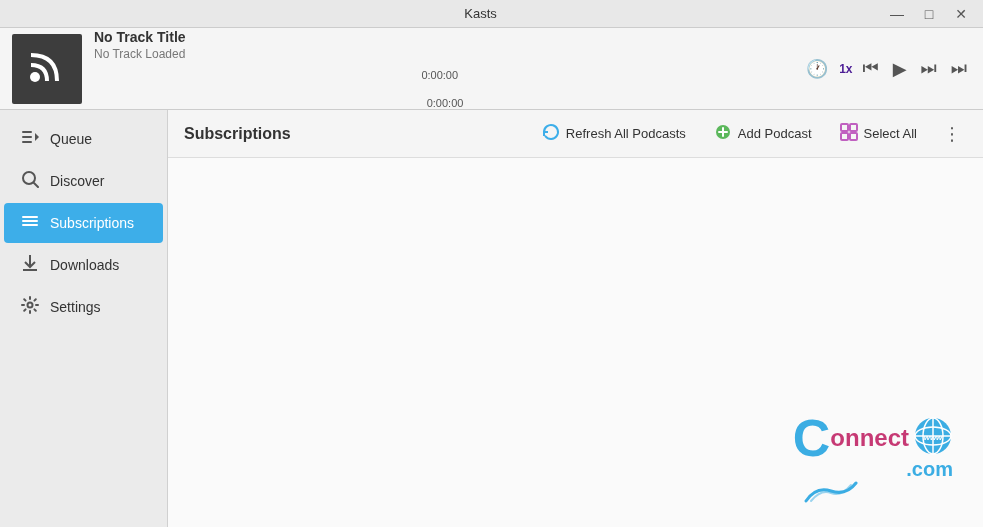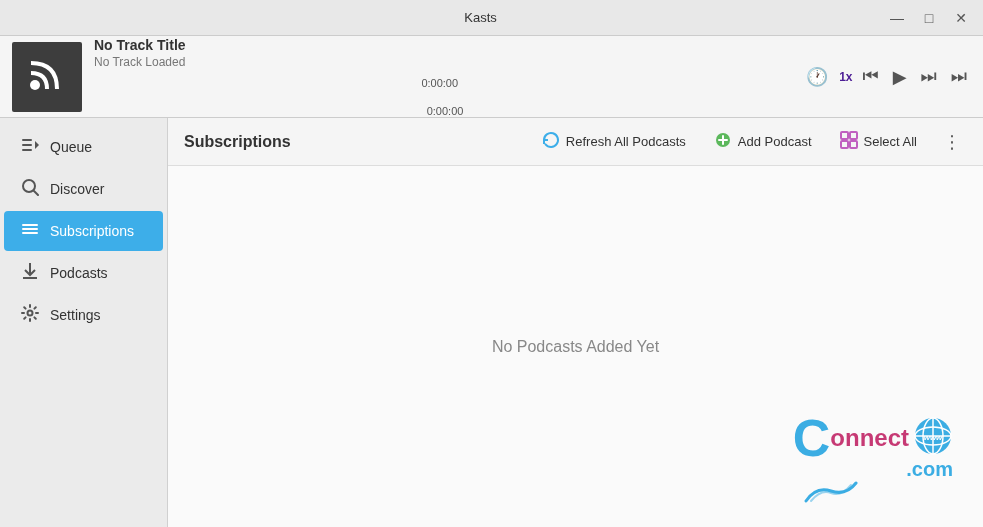--- a/index.html
+++ b/index.html
@@ -9,21 +9,21 @@
       width: 983px;
       height: 527px;
       overflow: hidden;
       display: flex;
       flex-direction: column;
     }
 
     
     .title-bar {
       background: #e8e8e8;
-      height: 36px;
+      height: 28px;
       display: flex;
       align-items: center;
       justify-content: space-between;
       padding: 0 8px;
       border-bottom: 1px solid #ccc;
       flex-shrink: 0;
     }
     .title-bar-title {
       font-size: 13px;
       color: #333;
@@ -330,21 +330,21 @@
       <span>Subscriptions</span>
     </div>
     <div class="sidebar-item">
       <span class="sidebar-icon">
         <svg width="18" height="18" viewBox="0 0 18 18" fill="none">
           <line x1="9" y1="1" x2="9" y2="12" stroke="#555" stroke-width="2"></line>
           <polyline points="4,8 9,13 14,8" stroke="#555" stroke-width="2" fill="none"></polyline>
           <line x1="2" y1="16" x2="16" y2="16" stroke="#555" stroke-width="2"></line>
         </svg>
       </span>
-      <span>Podcasts</span>
+      <span>Downloads</span>
     </div>
     <div class="sidebar-item">
       <span class="sidebar-icon">
         <svg width="18" height="18" viewBox="0 0 18 18" fill="none">
           <circle cx="9" cy="9" r="2.5" stroke="#555" stroke-width="2"></circle>
           <path d="M9 1v2M9 15v2M1 9h2M15 9h2M3.2 3.2l1.4 1.4M13.4 13.4l1.4 1.4M3.2 14.8l1.4-1.4M13.4 4.6l1.4-1.4" stroke="#555" stroke-width="2" stroke-linecap="round"></path>
         </svg>
       </span>
       <span>Settings</span>
     </div>
@@ -379,21 +379,20 @@
             <rect x="10" y="1" width="7" height="7" rx="1" stroke="#c060c0" stroke-width="2"></rect>
             <rect x="1" y="10" width="7" height="7" rx="1" stroke="#c060c0" stroke-width="2"></rect>
             <rect x="10" y="10" width="7" height="7" rx="1" stroke="#c060c0" stroke-width="2"></rect>
           </svg>
         </span>
         <span>Select All</span>
       </button>
       <button class="header-menu-btn">⋮</button>
     </div>
     <div class="content-body">
-      <span class="empty-message">No Podcasts Added Yet</span>
 
       <div class="watermark">
         <div style="display:flex; align-items:center; position:relative;">
           <span style="font-size:52px; font-weight:bold; color:#1aa0e0; font-family:Arial,sans-serif; line-height:1;">C</span>
           <span style="font-size:24px; font-weight:bold; color:#be185d; font-family:Arial,sans-serif;">onnect</span>
           <span style="margin-left:4px;font-style:italic;">
             <svg width="40" height="40" viewBox="0 0 40 40">
               <circle cx="20" cy="20" r="18" fill="#1aa0e0"></circle>
               <ellipse cx="20" cy="20" rx="10" ry="18" stroke="white" stroke-width="1.5" fill="none"></ellipse>
               <line x1="2" y1="20" x2="38" y2="20" stroke="white" stroke-width="1.5"></line>

